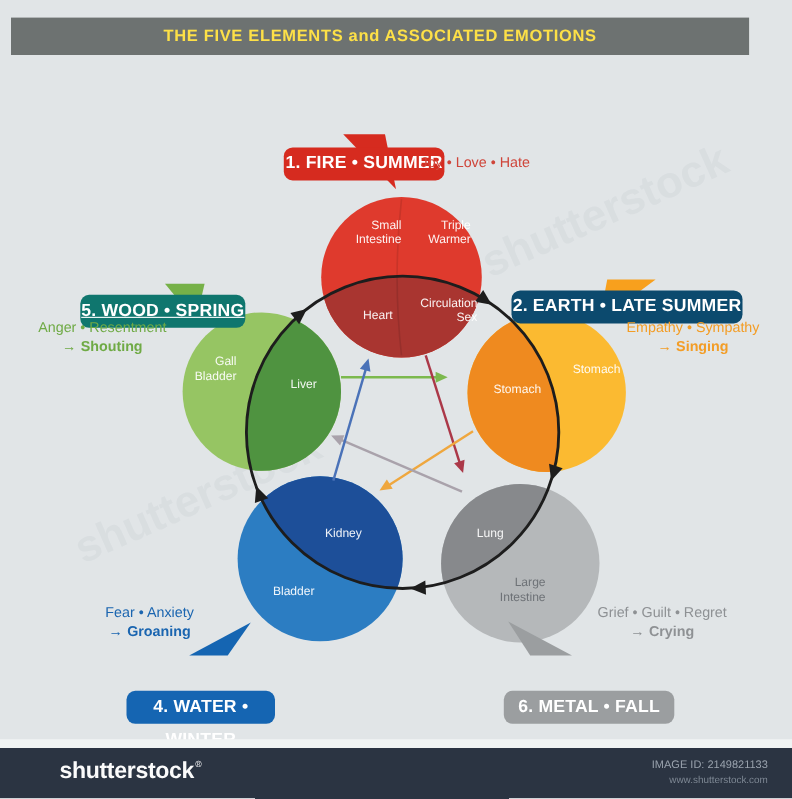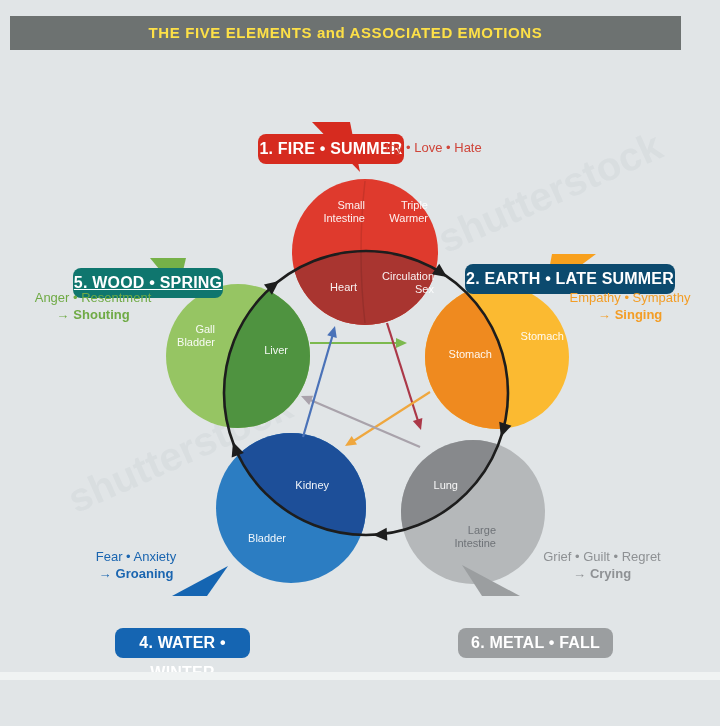--- a/index.html
+++ b/index.html
@@ -151,14 +151,21 @@
   <div class="emo" style="left: 51px; top: 548px; color: rgb(26, 101, 176);">
     <div class="l1">Fear • Anxiety</div>
     <div class="l2"><span class="arr">→</span><span>Groaning</span></div>
   </div>
   <div class="emo" style="left: 517px; top: 548px; color: rgb(142, 145, 148);">
     <div class="l1">Grief • Guilt • Regret</div>
     <div class="l2"><span class="arr">→</span><span>Crying</span></div>
   </div>
 
   <div class="pre-footer"></div>
+  <div class="footer">
+    <div class="logo"><span>shutterstock</span><sup>®</sup></div>
+    <div class="footer-meta">
+      <div class="image-id">IMAGE ID: 2149821133</div>
+      <div class="site">www.shutterstock.com</div>
+    </div>
+  </div>
 
 </div>
 
 </body></html>

